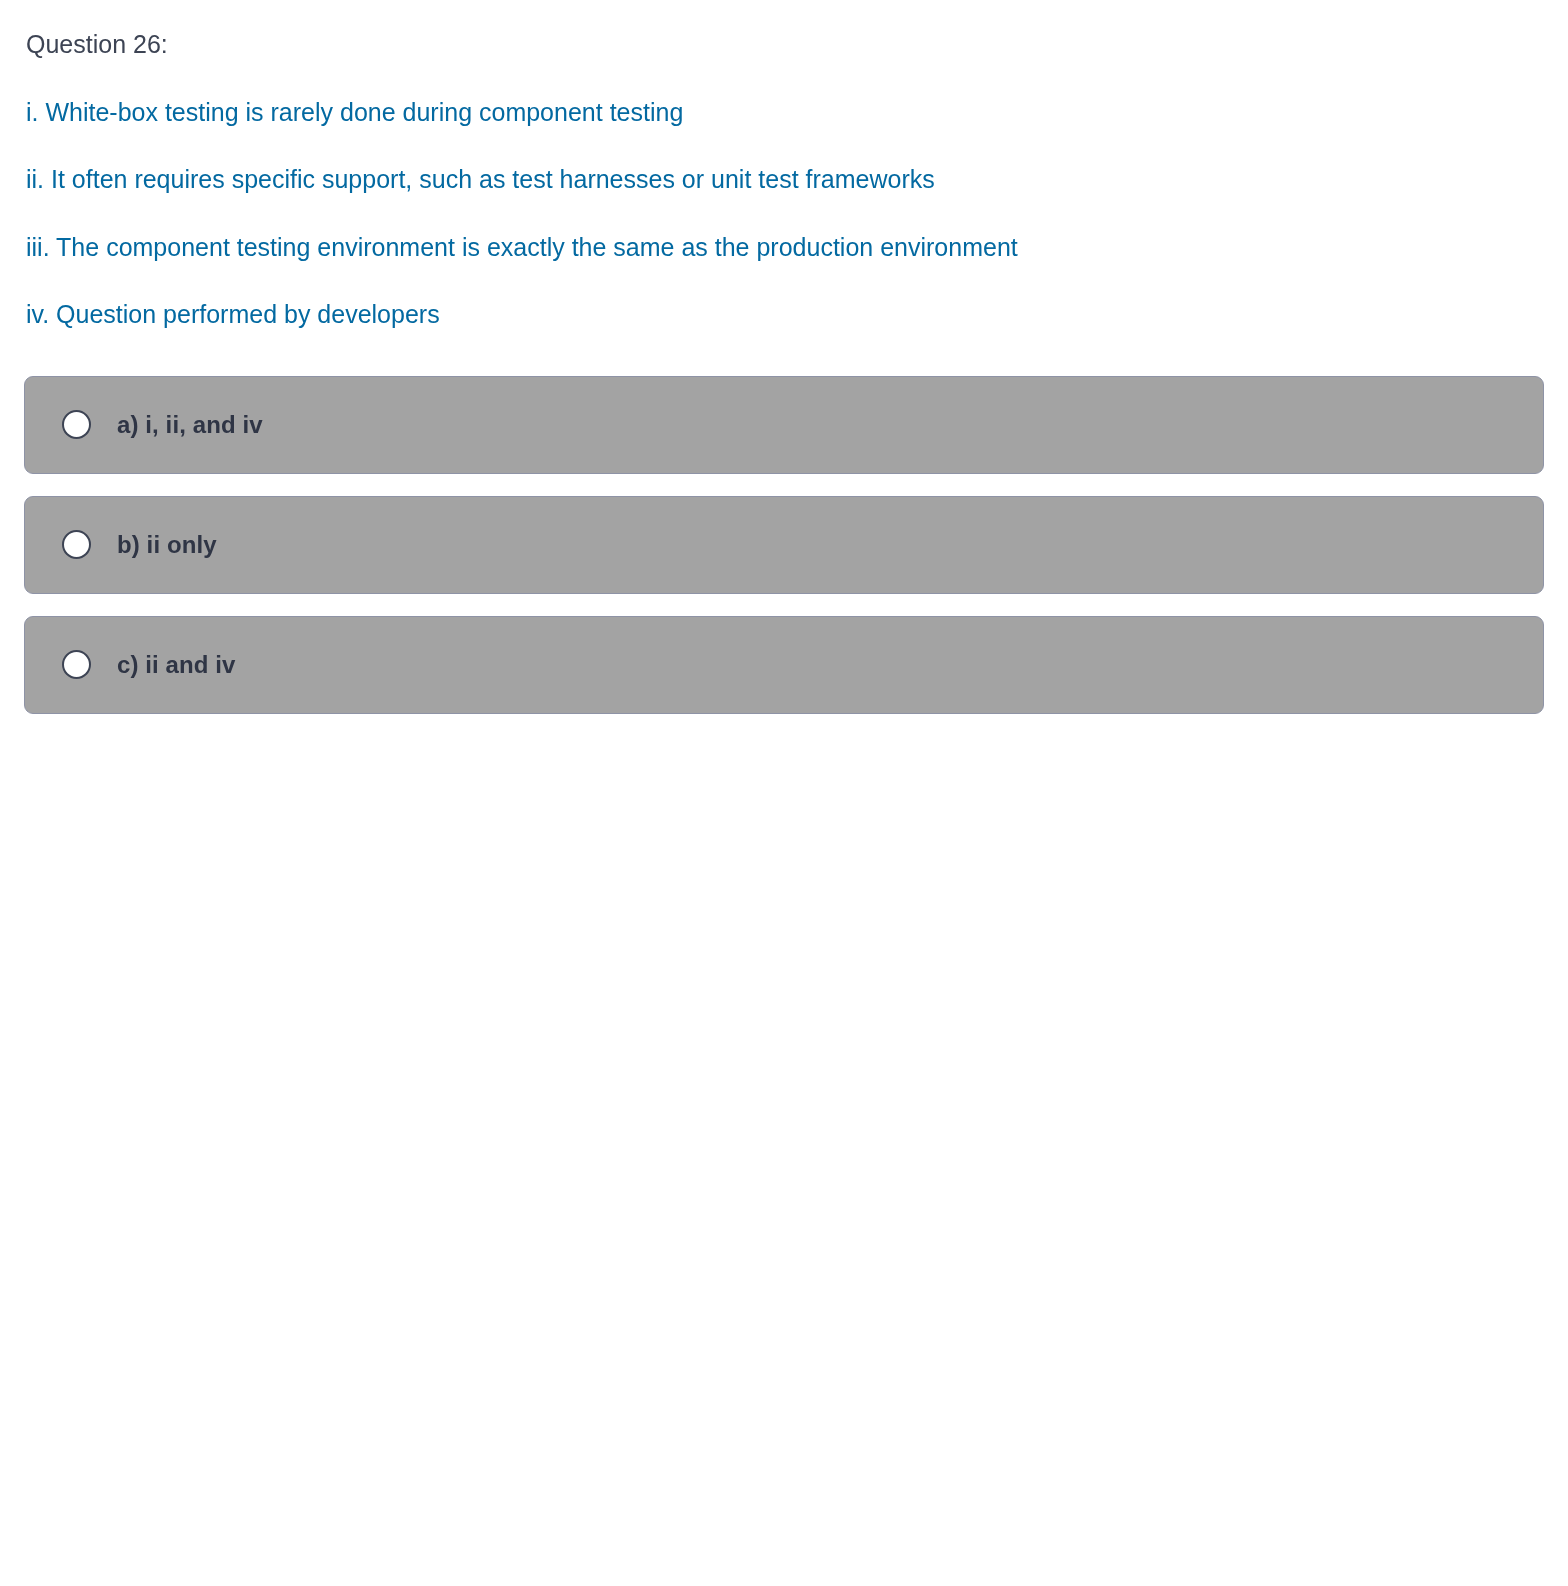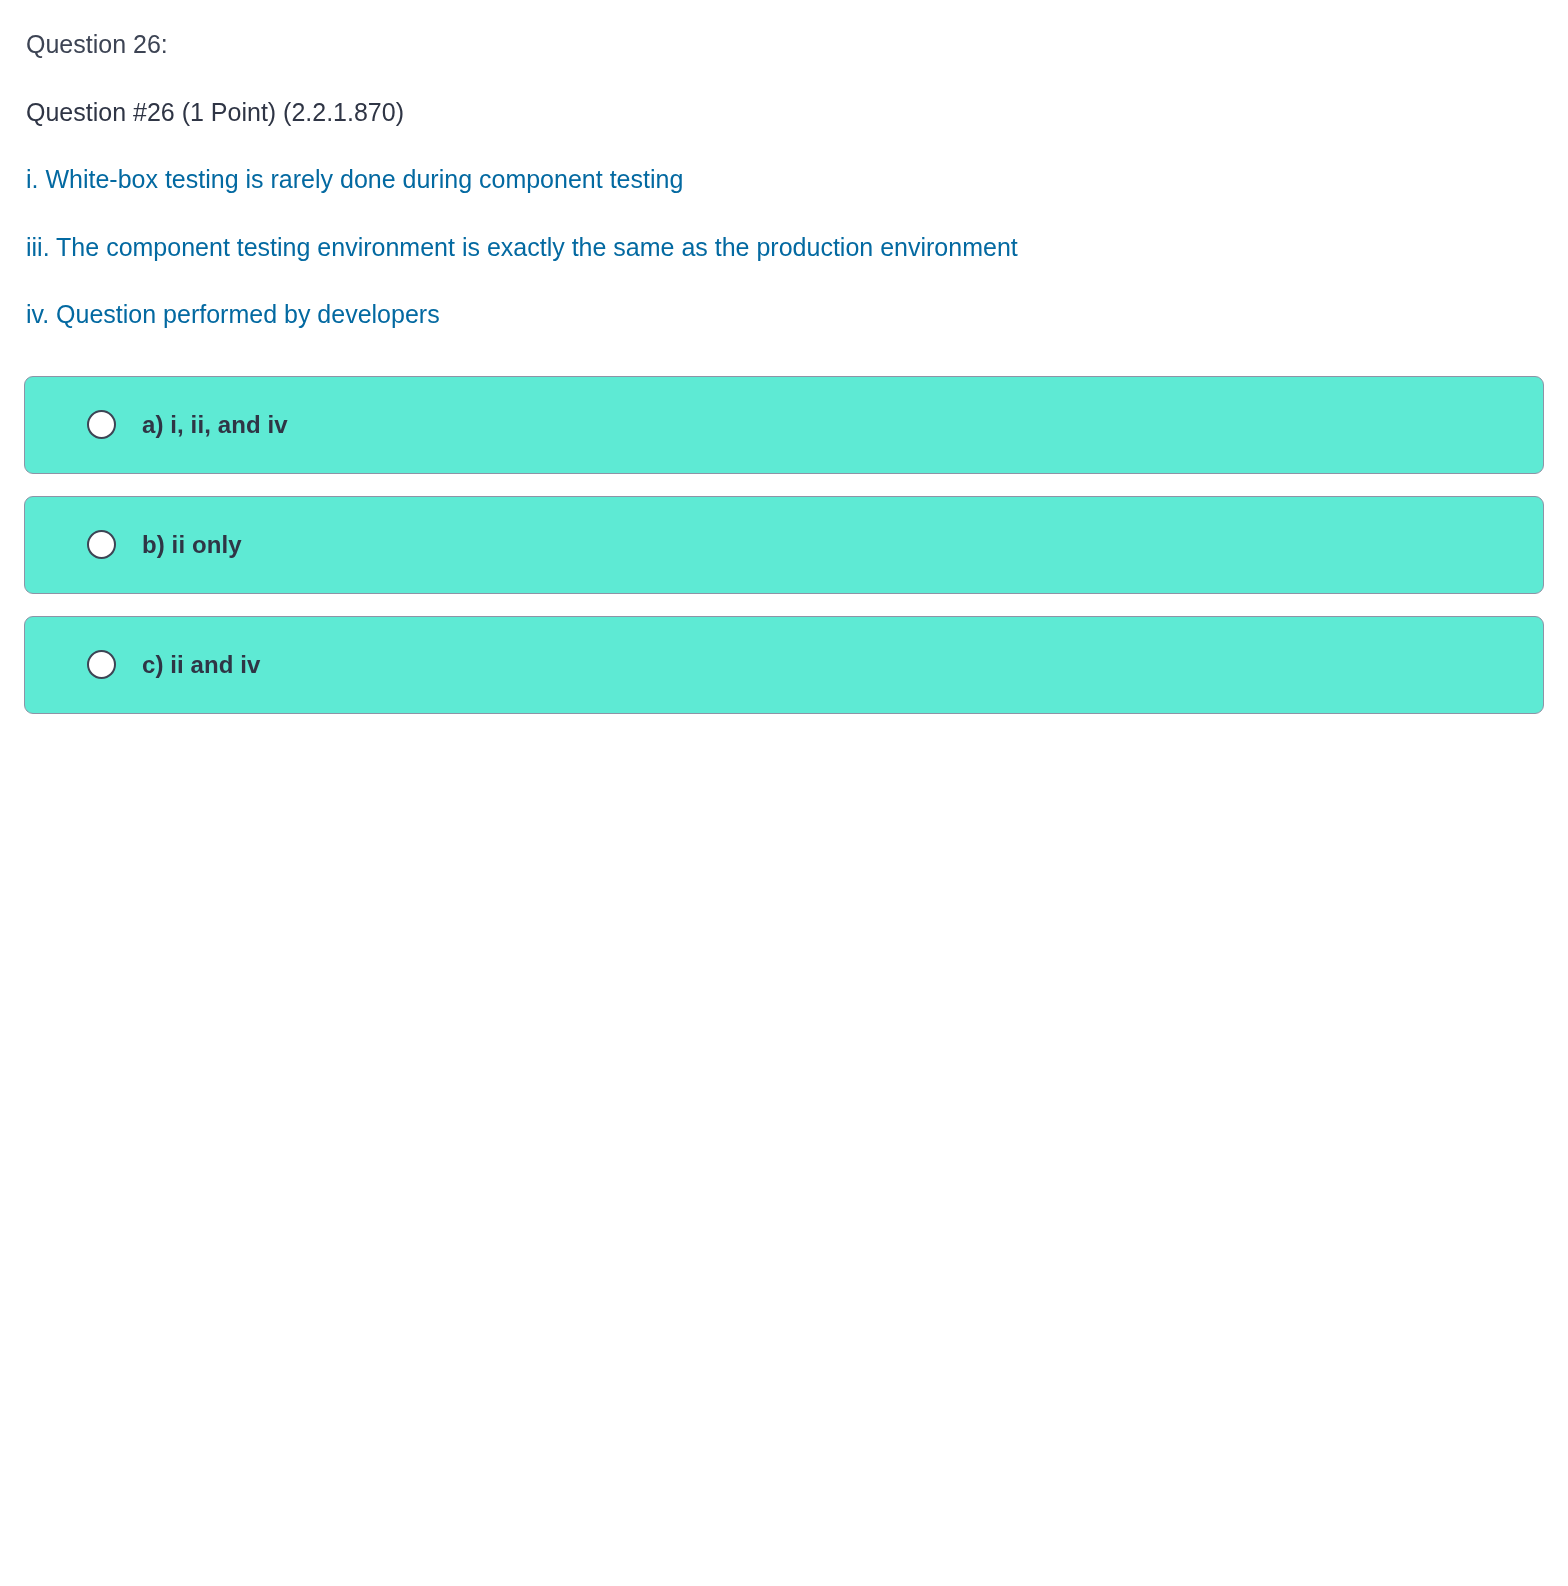--- a/index.html
+++ b/index.html
@@ -50,22 +50,22 @@
     display: flex;
     flex-direction: column;
     gap: 22px;
   }
   .option {
     display: flex;
     align-items: center;
     border: 1px solid #8e93a6;
     border-radius: 9px;
     height: 98px;
-    padding: 0 42px;
-    background: #5eead4;
+    padding: 0 17px;
+    background: #a3a3a3;
     cursor: pointer;
   }
   .radio {
     width: 29px;
     height: 29px;
     border: 2.6px solid #3d4454;
     border-radius: 50%;
     flex: 0 0 auto;
     margin-right: 26px;
     margin-left: 20px;
@@ -78,24 +78,24 @@
     letter-spacing: 0.1px;
   }
 </style>
 </head>
 <body>
 
 <div class="page">
 
   <div class="q-label">Question 26:</div>
 
-  <div class="q-meta">Question #26 (1 Point) (2.2.1.870)</div>
 
 
   <div class="q-stmt">i. White-box testing is rarely done during component testing</div>
+  <div class="q-stmt">ii. It often requires specific support, such as test harnesses or unit test frameworks</div>
   <div class="q-stmt">iii. The component testing environment is exactly the same as the production environment</div>
   <div class="q-stmt">iv. Question performed by developers</div>
 
   <div class="options">
 
     <div class="option">
       <span class="radio"></span>
       <span class="option-label">a) i, ii, and iv</span>
     </div>
 

